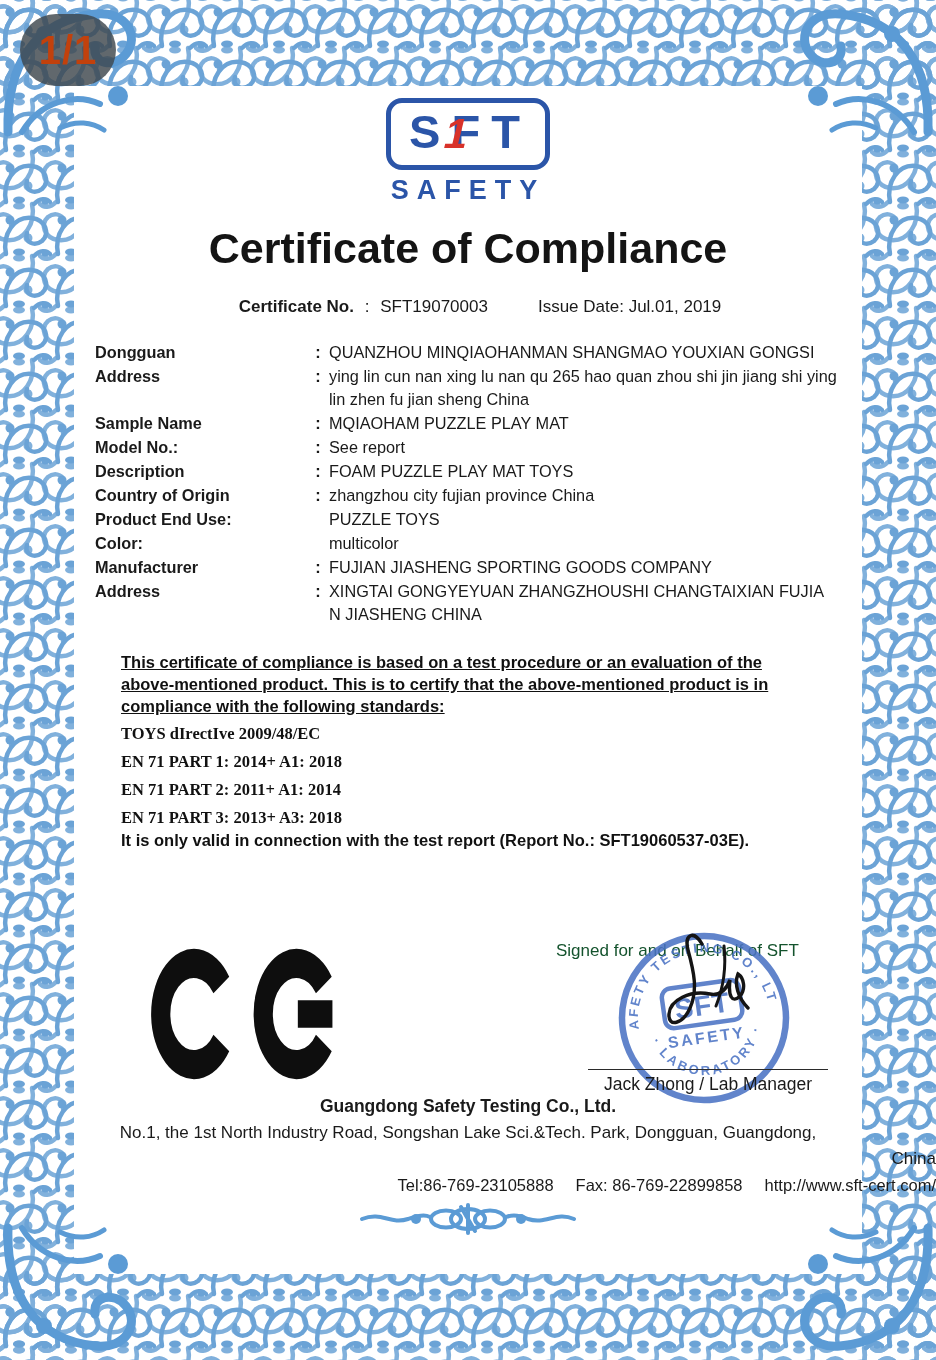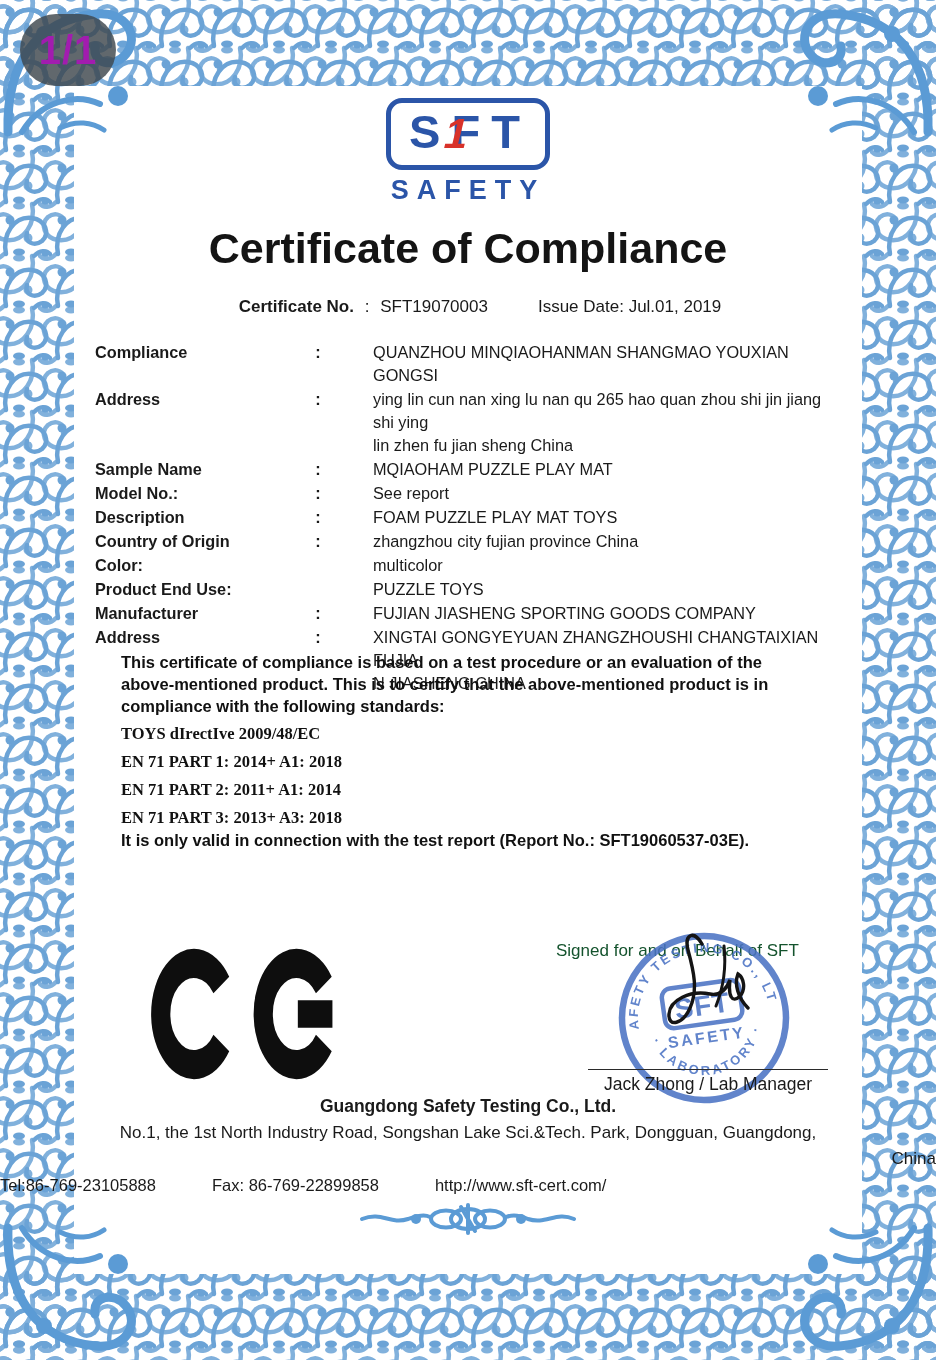--- a/index.html
+++ b/index.html
@@ -5,21 +5,21 @@
   html,body{margin:0;padding:0;background:#ffffff;}
   .page{
     position:relative;width:936px;height:1360px;background:#ffffff;
     font-family:"Liberation Sans", sans-serif;color:#1a1a1a;overflow:hidden;
   }
   .border-svg{position:absolute;left:0;top:0;width:936px;height:1360px;z-index:1;}
   .content{position:absolute;left:0;top:0;width:936px;height:1360px;z-index:2;}
 
   .badge{
     position:absolute;left:20px;top:14px;width:96px;height:72px;border-radius:36px;
-    background:rgba(62,71,77,0.82);color:#a21caf;display:flex;align-items:center;justify-content:center;
+    background:rgba(62,71,77,0.82);color:#c2410c;display:flex;align-items:center;justify-content:center;
     font-size:40px;font-weight:bold;z-index:6;letter-spacing:1px;text-align:right;
   }
 
   .logo-wrap{position:absolute;left:0;top:98px;width:100%;text-align:center;}
   .logo-frame{
     display:inline-block;position:relative;border:5px solid #2b55a8;border-radius:16px;
     padding:0 14px 0 18px;height:62px;line-height:58px;
   }
   .logo-letters{font-size:47px;font-weight:800;color:#2b55a8;letter-spacing:11px;}
   .logo-accent{
@@ -32,38 +32,38 @@
     font-size:43px;font-weight:700;color:#141414;}
 
   .cert-line{position:absolute;left:0;top:297px;width:100%;display:flex;justify-content:center;gap:50px;font-size:17px;padding-left:12px;}
   .cert-line .b{font-weight:700;}
   .cert-line .sep{margin:0 6px;}
 
   .fields{position:absolute;left:95px;top:341px;width:742px;}
   .field-row{display:grid;grid-template-columns:212px 18px 1fr;column-gap:2px;font-size:16.3px;line-height:23px;margin-bottom:1px;}
   .field-label{font-weight:700;}
   .field-sep{font-weight:700;text-align:center;}
-  .field-value{white-space:pre-line;margin-left:44px;}
+  .field-value{white-space:pre-line;}
 
   .statement{position:absolute;left:121px;top:651px;width:702px;font-size:16.5px;font-weight:700;line-height:22px;color:#111;}
-  .statement .para{white-space:pre-line;}
+  .statement .para{white-space:pre-line;text-decoration:underline;}
   .statement .std{margin-top:6px;font-family:Liberation Serif, serif;}
   .statement .validity{}
 
   .ce-svg{position:absolute;left:146px;top:941px;width:205px;height:146px;}
 
   .signed-for{position:absolute;left:556px;top:941px;font-size:17px;color:#14532d;}
   .stamp-svg{position:absolute;left:606px;top:920px;width:196px;height:196px;}
   .sig-line{position:absolute;left:588px;top:1069px;width:240px;border-top:1.5px solid #2a2a2a;height:0;}
   .signatory{position:absolute;left:588px;top:1074px;width:240px;text-align:center;font-size:17.5px;}
 
   .footer-company{position:absolute;left:0;top:1096px;width:100%;text-align:center;font-size:17.5px;font-weight:700;}
   .footer-addr1{position:absolute;left:0;top:1123px;width:100%;text-align:center;font-size:17px;}
   .footer-addr2{position:absolute;left:0;top:1149px;width:100%;text-align:right;font-size:17px;}
-  .footer-contacts{position:absolute;left:0;top:1176px;width:100%;display:flex;justify-content:flex-start;gap:56px;font-size:16.5px;}
+  .footer-contacts{position:absolute;left:0;top:1176px;width:100%;display:flex;justify-content:flex-end;gap:22px;font-size:16.5px;}
   .flourish-svg{position:absolute;left:358px;top:1199px;width:220px;height:40px;}
 </style>
 </head>
 <body>
 
 <div class="page">
 
   <svg class="border-svg" viewBox="0 0 936 1360" aria-hidden="true">
     <defs>
       <g id="vineTile">
@@ -129,21 +129,21 @@
       <span>
         <span class="b">Certificate No.</span>
         <span class="sep">:</span>
         <span>SFT19070003</span>
       </span>
       <span>Issue Date: Jul.01, 2019</span>
     </div>
 
     <div class="fields">
       <div class="field-row">
-        <span class="field-label">Compliance</span>
+        <span class="field-label">Dongguan</span>
         <span class="field-sep">:</span>
         <span class="field-value">QUANZHOU MINQIAOHANMAN SHANGMAO YOUXIAN GONGSI</span>
       </div>
       <div class="field-row">
         <span class="field-label">Address</span>
         <span class="field-sep">:</span>
         <span class="field-value">ying lin cun nan xing lu nan qu 265 hao quan zhou shi jin jiang shi ying
 lin zhen fu jian sheng China</span>
       </div>
       <div class="field-row">
@@ -158,30 +158,30 @@
       </div>
       <div class="field-row">
         <span class="field-label">Description</span>
         <span class="field-sep">:</span>
         <span class="field-value">FOAM PUZZLE PLAY MAT TOYS</span>
       </div>
       <div class="field-row">
         <span class="field-label">Country of Origin</span>
         <span class="field-sep">:</span>
         <span class="field-value">zhangzhou city fujian province China</span>
+      </div>
+      <div class="field-row">
+        <span class="field-label">Product End Use:</span>
+        <span class="field-sep"></span>
+        <span class="field-value">PUZZLE TOYS</span>
       </div>
       <div class="field-row">
         <span class="field-label">Color:</span>
         <span class="field-sep"></span>
         <span class="field-value">multicolor</span>
-      </div>
-      <div class="field-row">
-        <span class="field-label">Product End Use:</span>
-        <span class="field-sep"></span>
-        <span class="field-value">PUZZLE TOYS</span>
       </div>
       <div class="field-row">
         <span class="field-label">Manufacturer</span>
         <span class="field-sep">:</span>
         <span class="field-value">FUJIAN JIASHENG SPORTING GOODS COMPANY</span>
       </div>
       <div class="field-row">
         <span class="field-label">Address</span>
         <span class="field-sep">:</span>
         <span class="field-value">XINGTAI GONGYEYUAN ZHANGZHOUSHI CHANGTAIXIAN FUJIA

